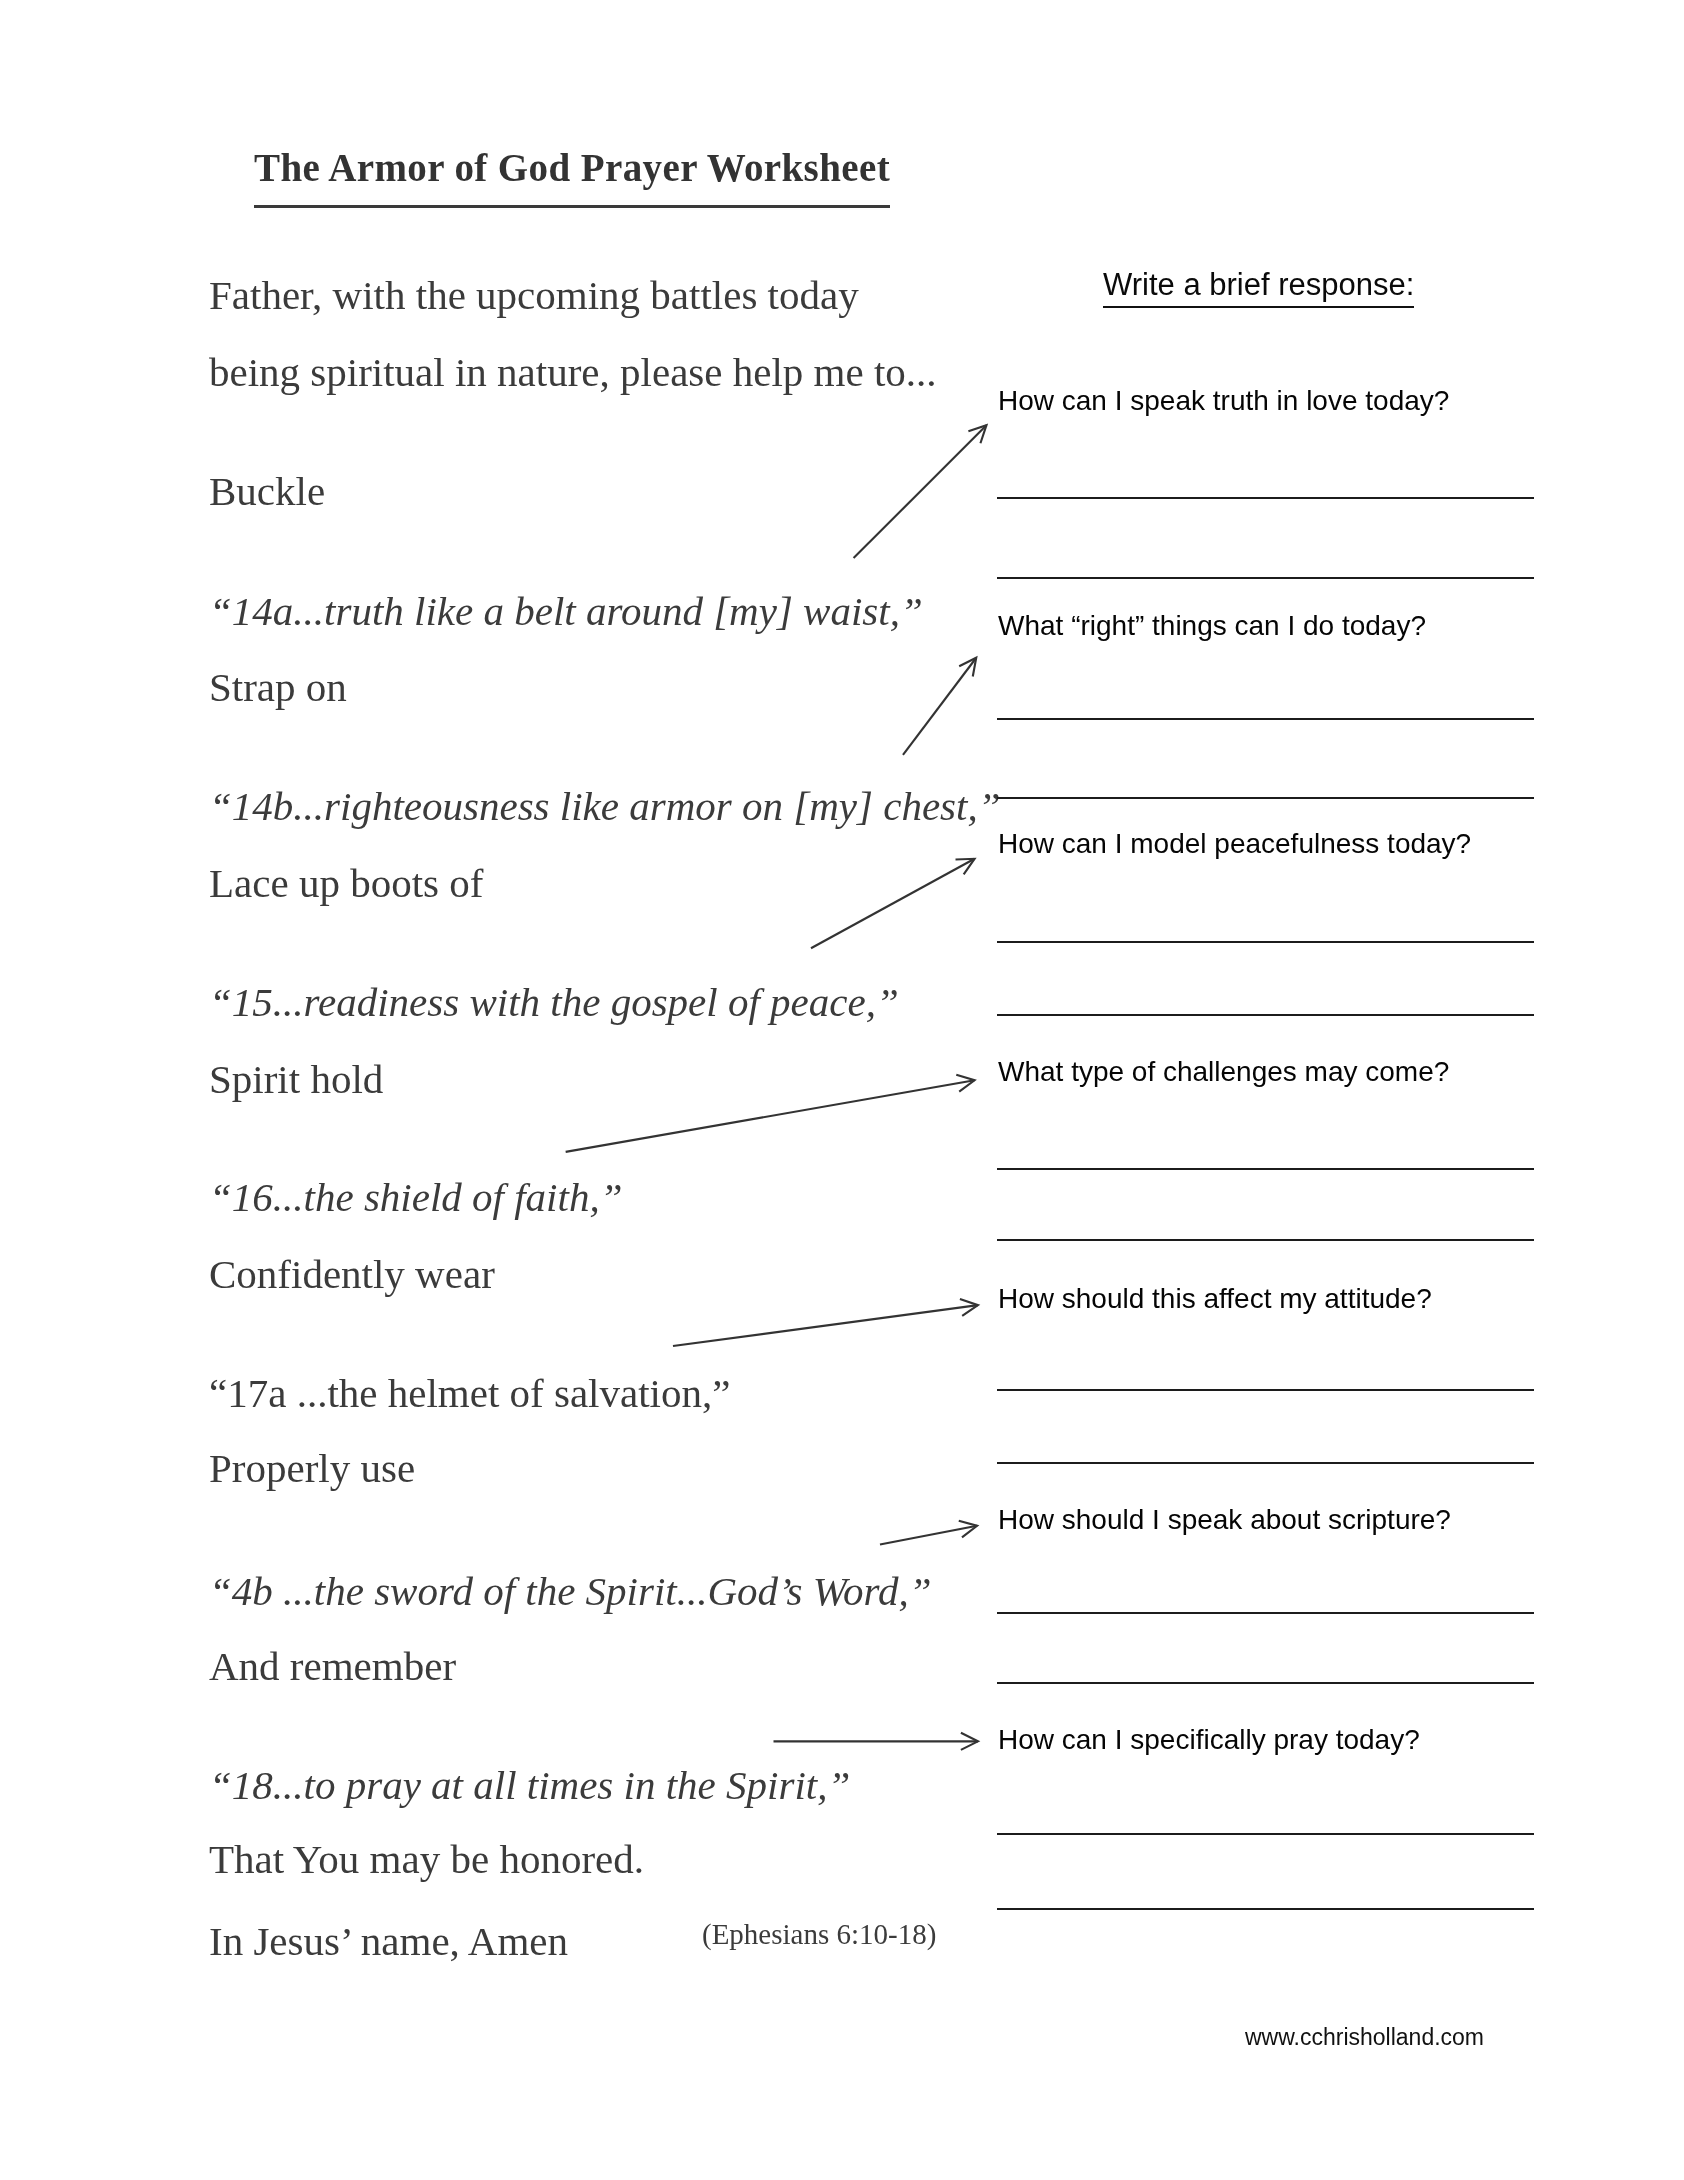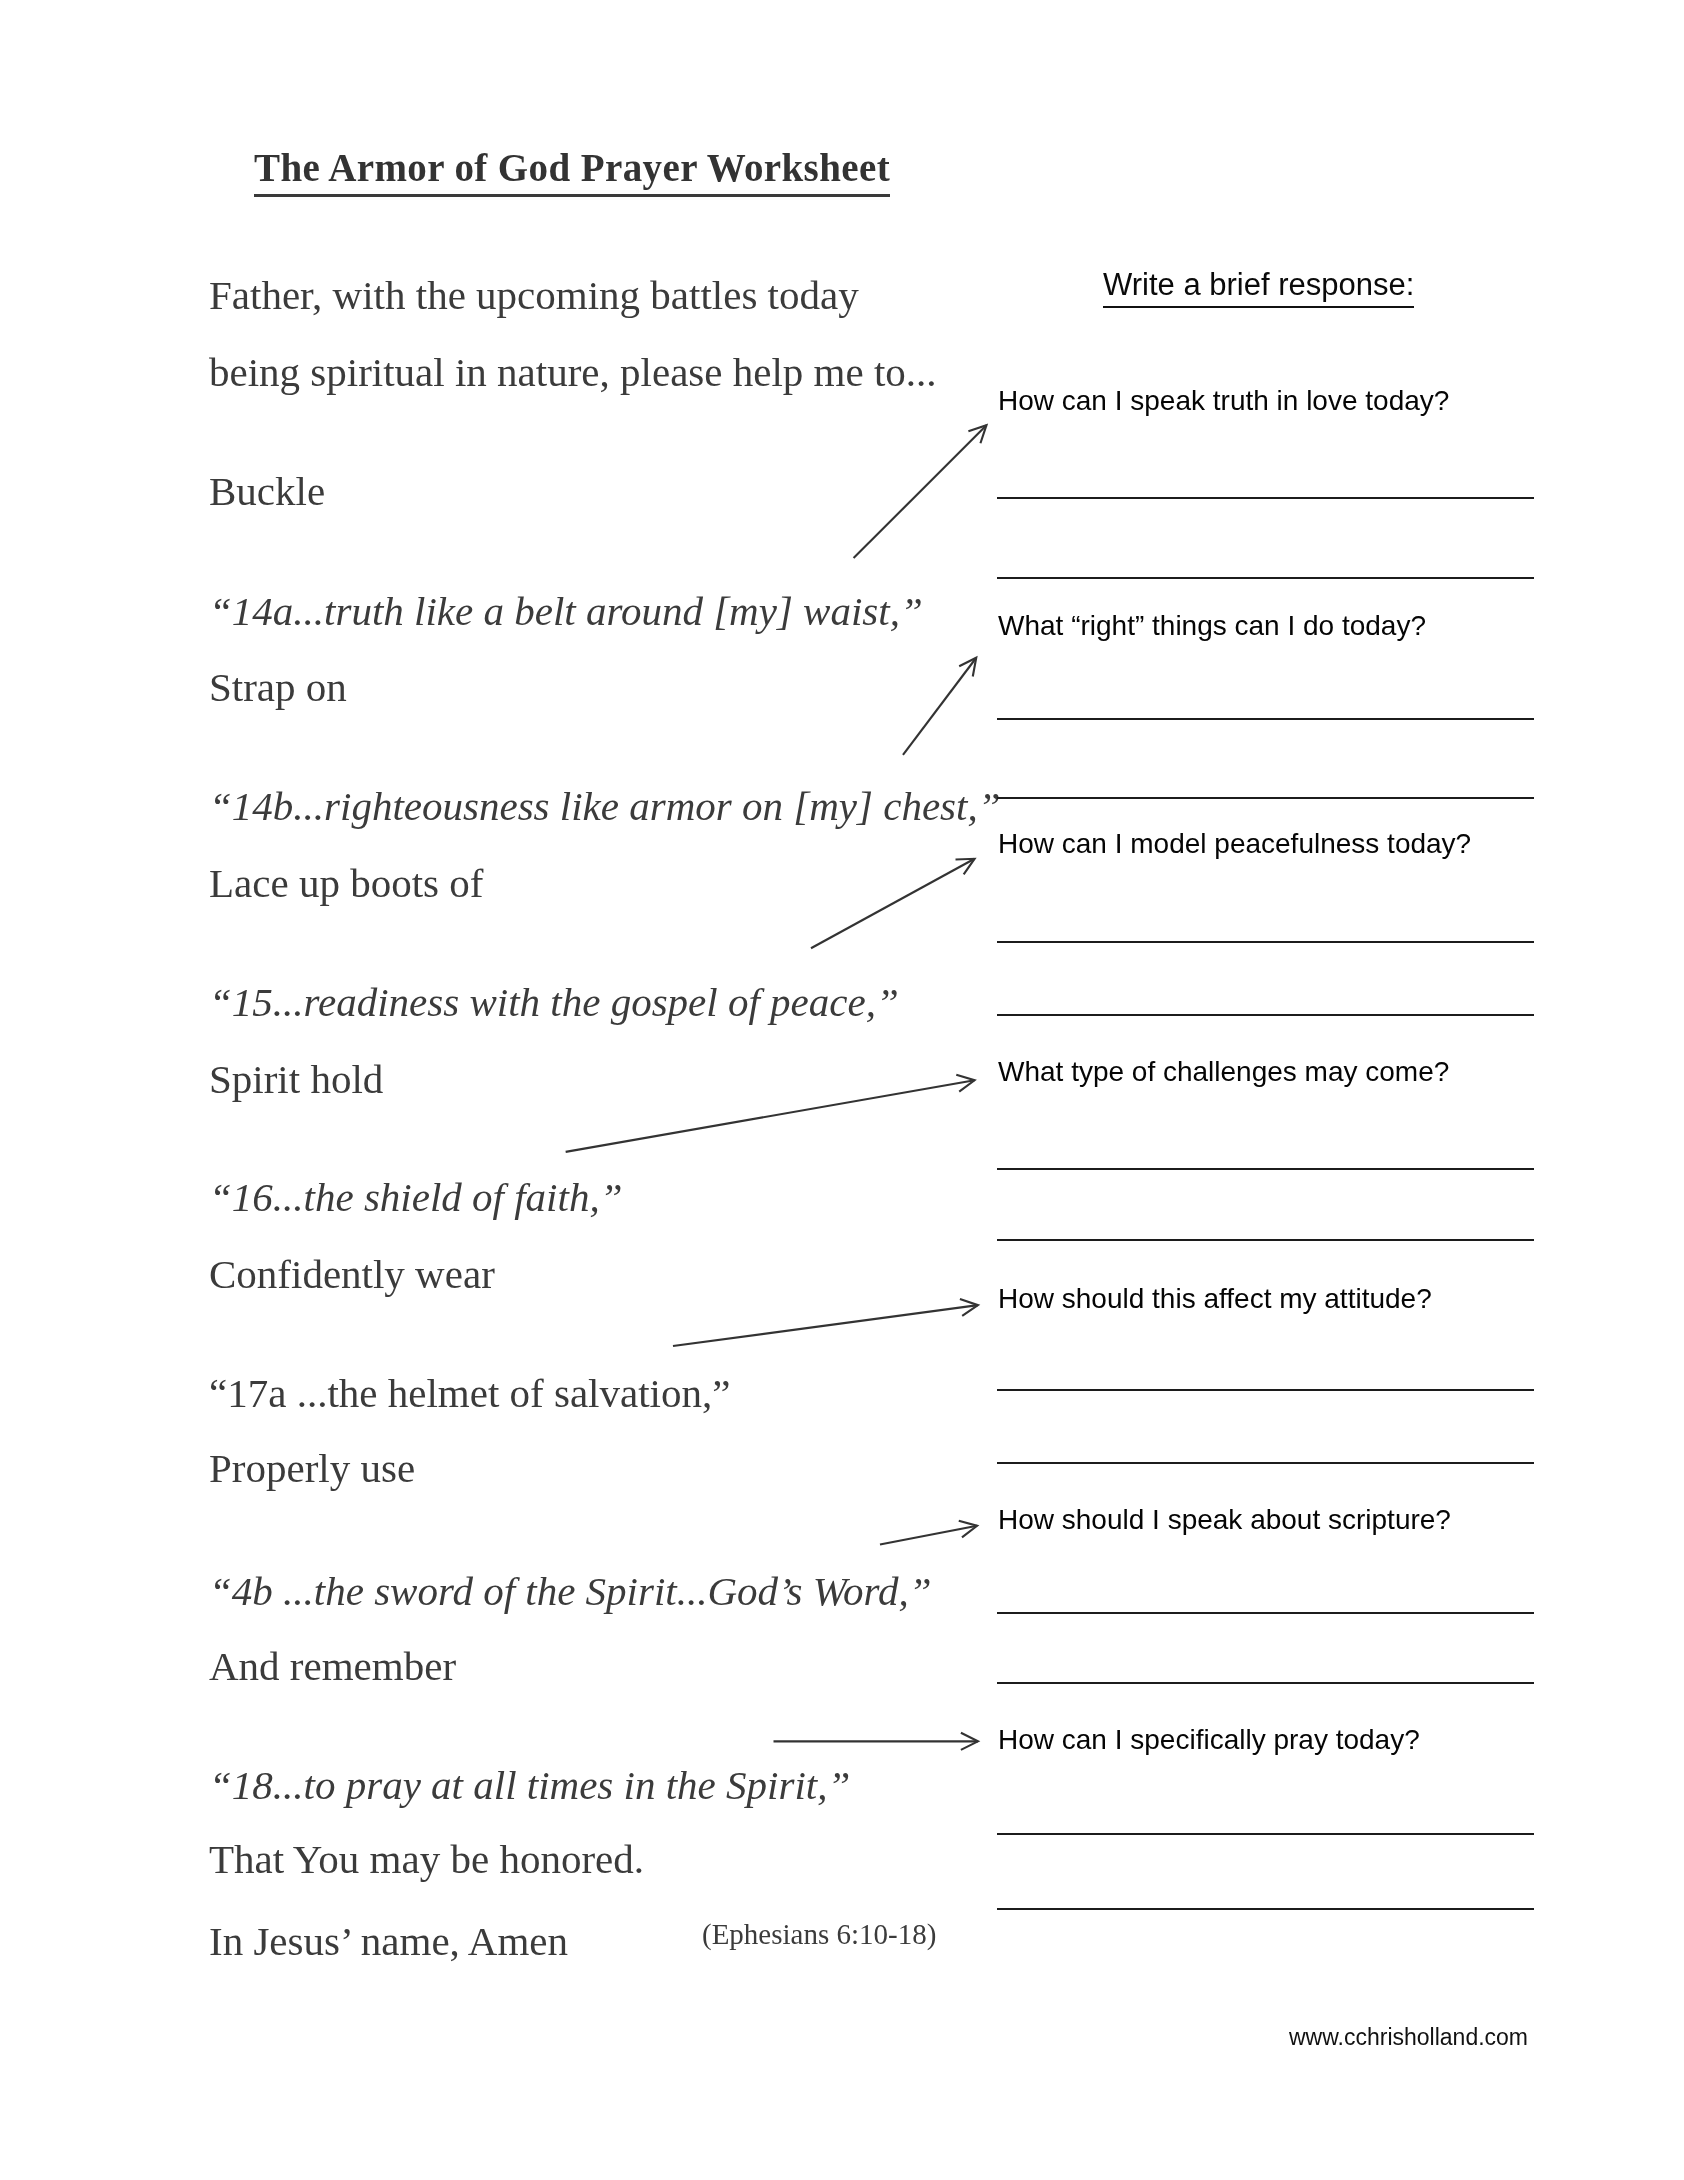--- a/index.html
+++ b/index.html
@@ -12,21 +12,21 @@
     overflow: hidden;
   }
   .abs { position: absolute; white-space: nowrap; }
 
   .doc-title {
     left: 254px; top: 145px;
     font-family: "Liberation Serif", serif;
     font-size: 39px; font-weight: bold;
     color: #333333;
     border-bottom: 3.4px solid #3a3a3a;
-    padding-bottom: 4px;
+    padding-bottom: 15px;
     letter-spacing: 0.4px;
   }
 
   .serif-line {
     font-family: "Liberation Serif", serif;
     font-size: 41px;
     color: #3b3b3b;
     left: 209px;
   }
   .quote { font-style: italic; margin-top: 44px; }
@@ -60,21 +60,20 @@
     width: 537px;
     height: 0;
     border-top: 2.6px solid #1c1c1c;
   }
 
   .footer-url {
     left: 1245px; top: 2024px;
     font-family: "Liberation Sans", sans-serif;
     font-size: 23px;
     color: #111111;
-    margin-left: 44px;
   }
 
   .arrows { position: absolute; left: 0; top: 0; pointer-events: none; }
 </style>
 </head>
 <body>
 
 <div class="page">
 
   <svg class="arrows" width="1685" height="2181" viewBox="0 0 1978 2560">

